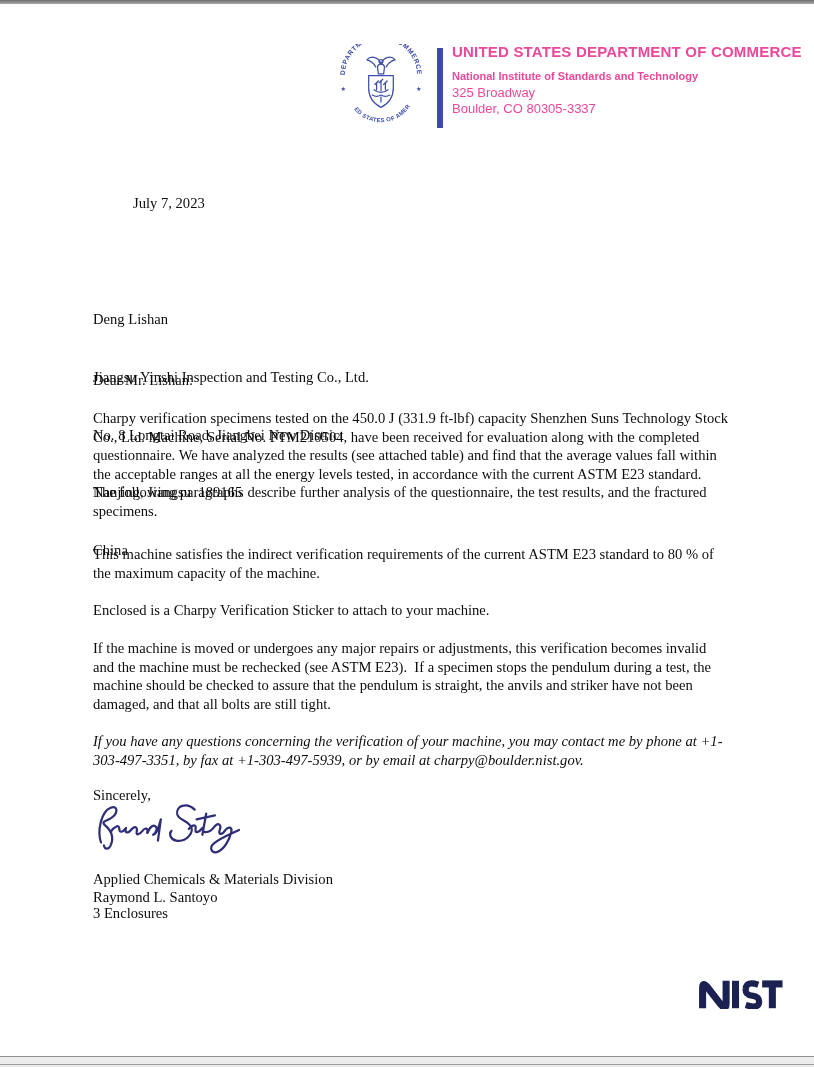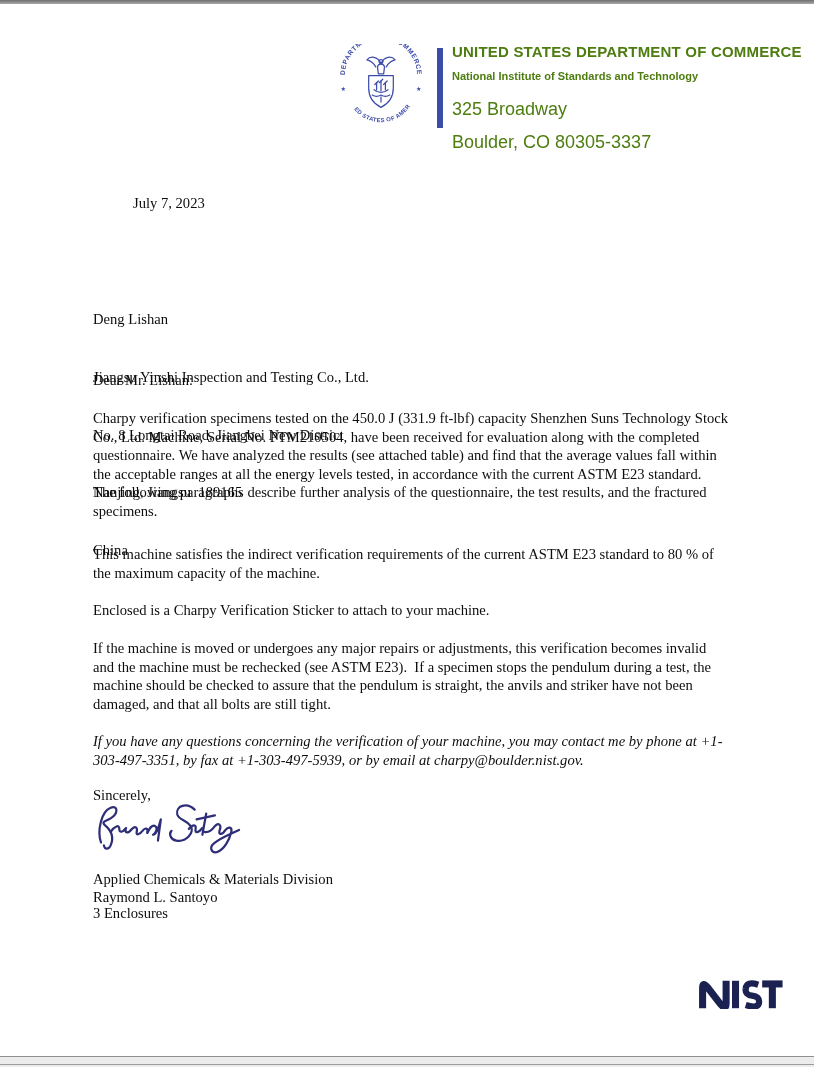--- a/index.html
+++ b/index.html
@@ -22,25 +22,25 @@
   }
   .blk { position:absolute; }
 
   
   .seal { left:337px; top:44px; }
   .divider-bar {
     left:437px; top:48px; width:6px; height:80px; background:#3c4cab;
   }
   .header-text {
     left:452px; top:44px; width:340px;
-    font-family:"Liberation Sans", sans-serif; color:#4d7c0f;
+    font-family:"Liberation Sans", sans-serif; color:#ec4899;
   }
   .hd-agency   { font-size:15px; font-weight:bold; letter-spacing:0.2px; line-height:15px; white-space:nowrap; }
   .hd-institute{ font-size:11px; font-weight:bold; line-height:15px; margin-top:10px; white-space:nowrap; }
-  .hd-street, .hd-city { font-size:18px; line-height:15px; margin-top:18px; white-space:nowrap; }
+  .hd-street, .hd-city { font-size:13px; line-height:15px; margin-top:1px; white-space:nowrap; }
 
   
   .letter-text {
     left:93px; width:638px;
     font-size:14.6px; line-height:18.6px; color:#0d0d0d;
     white-space:pre-wrap;
   }
   .date       { top:194px;margin-left:40px; }
   .recipient  { top:272px; line-height:19.2px; }
   .salutation { top:371px; }

